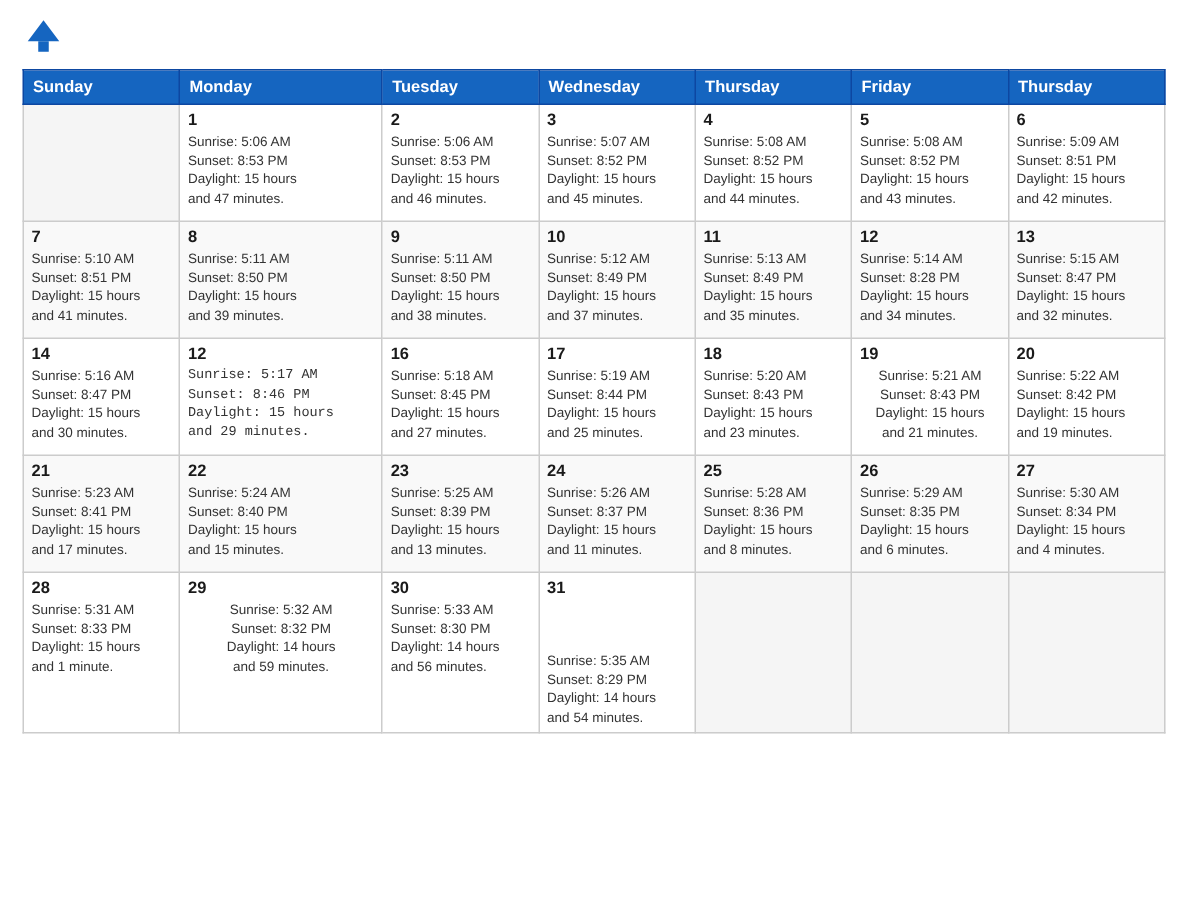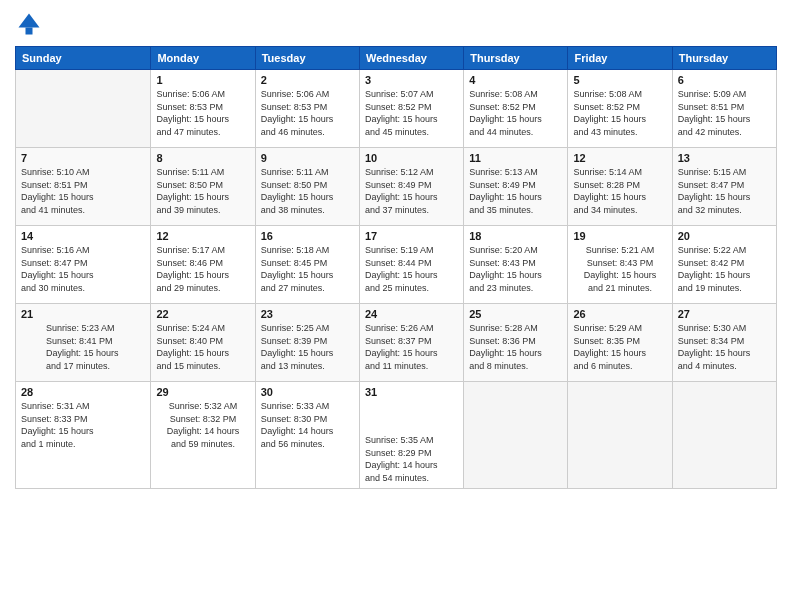--- a/index.html
+++ b/index.html
@@ -215,21 +215,21 @@
         <tr>
           <td>
             <span class="day-number">14</span>
             <div class="day-info" style="white-space: pre-line;">Sunrise: 5:16 AM
 Sunset: 8:47 PM
 Daylight: 15 hours
 and 30 minutes.</div>
           </td>
           <td>
             <span class="day-number">12</span>
-            <div class="day-info" style="white-space: pre-line;">Sunrise: 5:17 AM
+            <div class="day-info" style="white-space: pre-line; font-family: Liberation Mono, monospace;">Sunrise: 5:17 AM
 Sunset: 8:46 PM
 Daylight: 15 hours
 and 29 minutes.</div>
           </td>
           <td>
             <span class="day-number">16</span>
             <div class="day-info" style="white-space: pre-line;">Sunrise: 5:18 AM
 Sunset: 8:45 PM
 Daylight: 15 hours
 and 27 minutes.</div>
@@ -259,21 +259,21 @@
             <span class="day-number">20</span>
             <div class="day-info" style="white-space: pre-line;">Sunrise: 5:22 AM
 Sunset: 8:42 PM
 Daylight: 15 hours
 and 19 minutes.</div>
           </td>
         </tr>
         <tr>
           <td>
             <span class="day-number">21</span>
-            <div class="day-info" style="white-space: pre-line; margin-left: 25px;">Sunrise: 5:23 AM
+            <div class="day-info" style="white-space: pre-line;">Sunrise: 5:23 AM
 Sunset: 8:41 PM
 Daylight: 15 hours
 and 17 minutes.</div>
           </td>
           <td>
             <span class="day-number">22</span>
             <div class="day-info" style="white-space: pre-line;">Sunrise: 5:24 AM
 Sunset: 8:40 PM
 Daylight: 15 hours
 and 15 minutes.</div>

